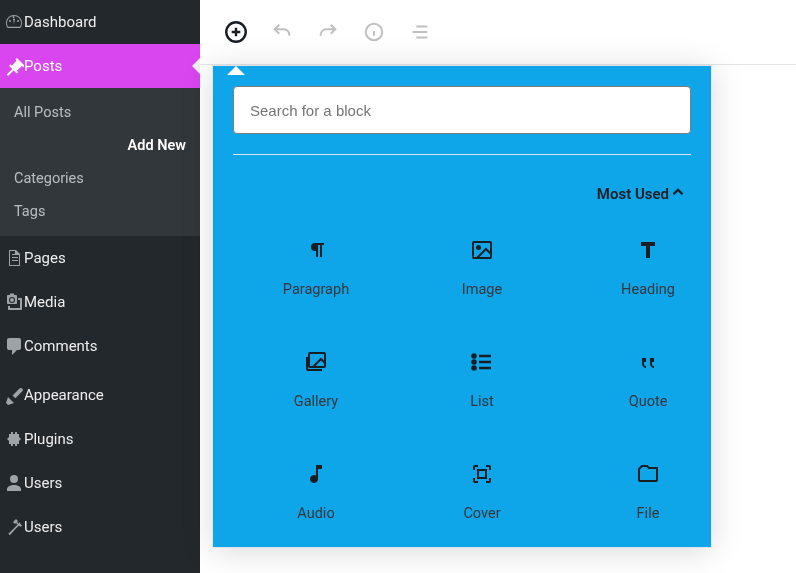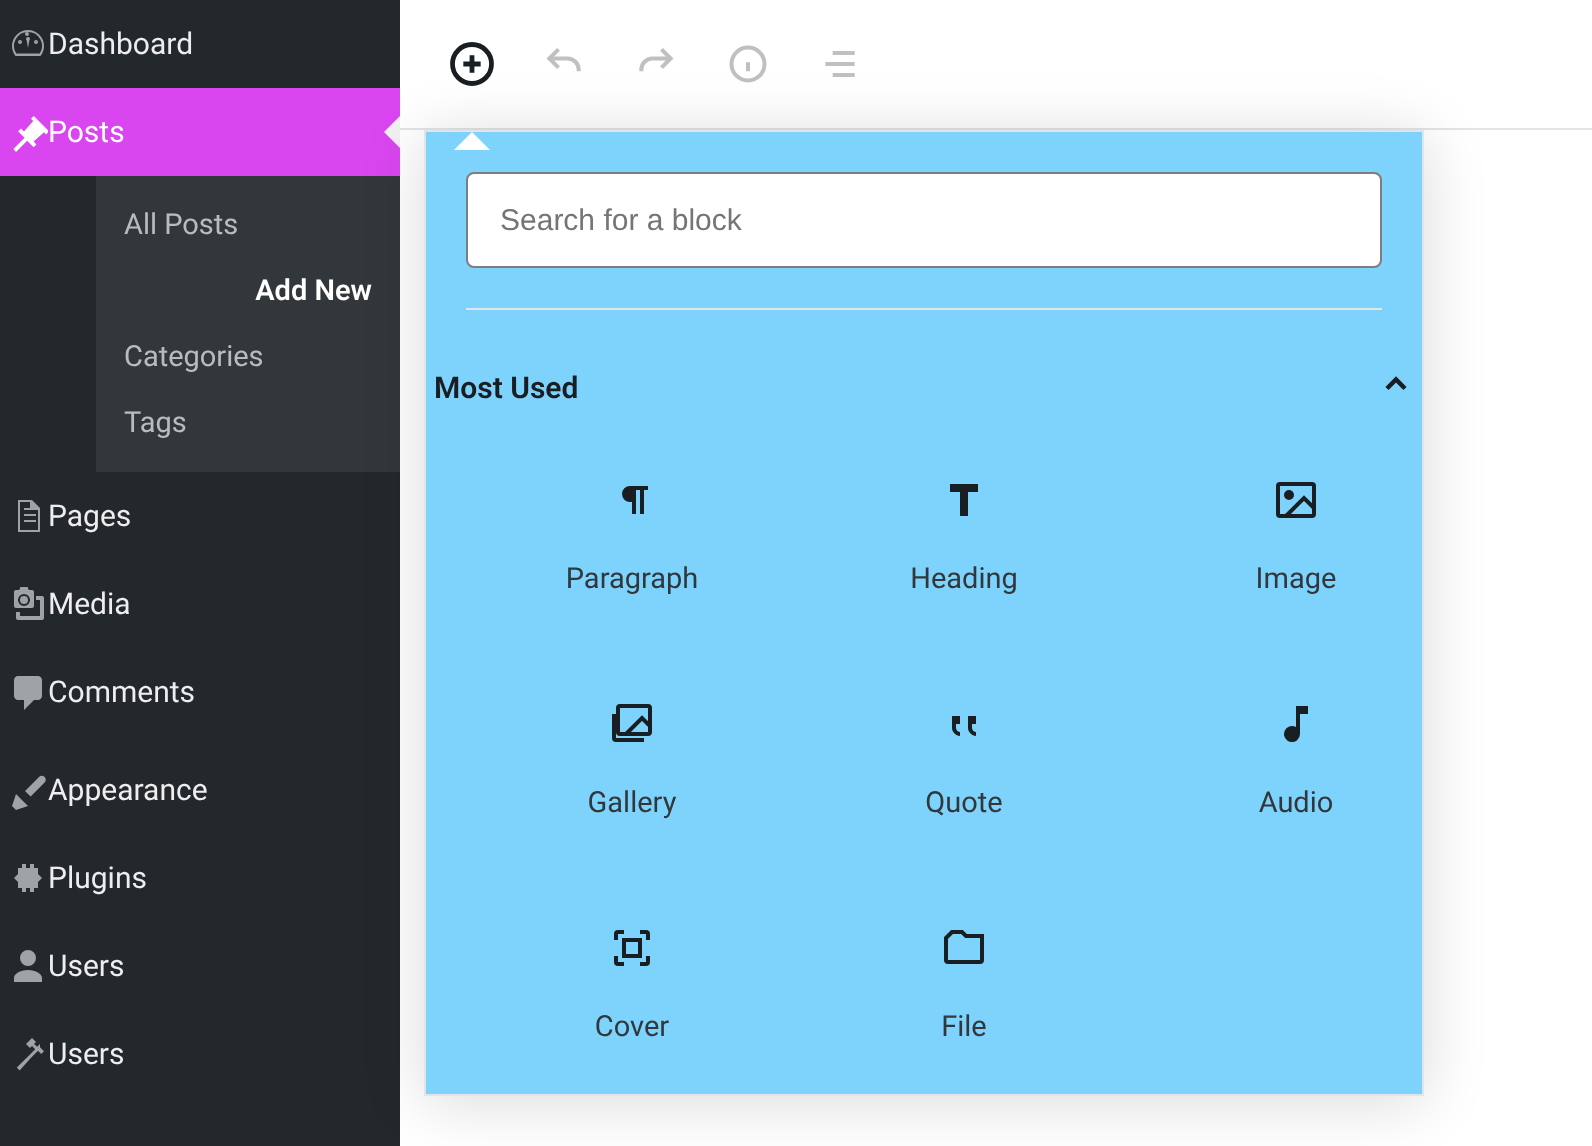--- a/index.html
+++ b/index.html
@@ -5,38 +5,38 @@
   * { box-sizing: border-box; margin: 0; padding: 0; }
   body { font-family: -apple-system, BlinkMacSystemFont, "Segoe UI", Roboto, sans-serif; background: #fff; width: 796px; height: 573px; overflow: hidden; position: relative; }
   
   .sidebar { position: absolute; left: 0; top: 0; bottom: 0; width: 200px; background: #23282d; color: #eee; }
   .sb-item { display: flex; align-items: center; padding: 8px 4px; font-size: 15px; color: #eee; cursor: pointer; }
   .sb-item .icon { width: 20px; height: 20px; color: rgba(240,245,250,.6); display: flex; align-items: center; justify-content: center; }
   .sb-item.top { padding-top: 12px; padding-bottom: 12px; }
   .sb-item.active { background: #d946ef; color: #fff; position: relative; }
   .sb-item.active .icon { color: #fff; }
   .sb-item.active::after { content: ""; position: absolute; right: 0; top: 50%; transform: translateY(-50%); border: 8px solid transparent; border-right-color: #f1f1f1; }
-  .sb-sub { background: #32373c; padding: 8px 0; margin-left: 48px; }
+  .sb-sub { background: #32373c; padding: 8px 0; }
   .sb-sub .sub-item { padding: 8px 14px; font-size: 14.5px; color: rgba(240,245,250,.7); cursor: pointer; }
   .sb-sub .sub-item.current { color: #fff; font-weight: 600; text-align: right; }
   .sb-gap { height: 5px; }
   
   .editor { position: absolute; left: 200px; right: 0; top: 0; bottom: 0; background: #fff; }
   .toolbar { height: 65px; display: flex; align-items: center; gap: 18px; padding: 0 22px; border-bottom: 1px solid #e2e4e7; }
   .tb-btn { width: 28px; height: 28px; display: flex; align-items: center; justify-content: center; color: #c0c0c0; cursor: pointer; }
   .tb-btn.active { color: #191e23; }
   .tb-btn svg { width: 22px; height: 22px; }
   .tb-btn.first svg { width: 26px; height: 26px; }
   
-  .popover { position: absolute; left: 12px; top: 65px; width: 500px; background: #7dd3fc; box-shadow: 0 3px 30px rgba(0,0,0,.15); border: 1px solid #e2e4e7; }
+  .popover { position: absolute; left: 12px; top: 65px; width: 500px; background: #0ea5e9; box-shadow: 0 3px 30px rgba(0,0,0,.15); border: 1px solid #e2e4e7; }
   .popover::before { content: ""; position: absolute; left: 14px; top: -9px; border: 9px solid transparent; border-bottom-color: #fff; }
   .popover .pad { padding: 20px 20px 10px; }
   .search { width: 100%; height: 48px; border: 1px solid #7d7d7d; border-radius: 4px; padding: 0 16px; font-size: 15px; color: #555; }
   .hr { border: 0; border-bottom: 1px solid #e2e4e7; margin: 20px 0 0; }
-  .sect-head { display: flex; align-items: center; justify-content: space-between; padding: 18px 4px 6px; font-weight: 600; color: #191e23; font-size: 15px; cursor: pointer; }
+  .sect-head { display: flex; align-items: center; justify-content: flex-end; padding: 18px 24px 6px; font-weight: 600; color: #191e23; font-size: 15px; cursor: pointer; }
   .blocks { display: grid; grid-template-columns: repeat(3, 1fr); }
   .block { display: flex; flex-direction: column; align-items: center; justify-content: center; gap: 18px; height: 112px; cursor: pointer; margin-left: 40px; }
   .block .bicon { width: 26px; height: 26px; color: #191e23; display: flex; align-items: center; justify-content: center; }
   .block .bicon svg { width: 24px; height: 24px; }
   .block .blabel { font-size: 14.5px; color: #32373c; }
   
   .bg-text { position: absolute; left: 510px; top: 154px; font-family: Georgia, serif; font-size: 21px; color: #595959; white-space: nowrap; z-index: -1; text-decoration: underline; }
 </style>
 </head>
 <body>
@@ -171,48 +171,59 @@
       <div class="block">
         <span class="bicon">
             <svg viewBox="0 0 24 24" fill="currentColor">
               <path d="M11 5a4 4 0 0 0 0 8h1v6h2V7h2v12h2V7h2V5h-9z"></path>
             </svg>
           </span>
         <span class="blabel">Paragraph</span>
       </div>
       <div class="block">
         <span class="bicon">
-            <svg viewBox="0 0 24 24" fill="currentColor">
-              <path d="M5 4h14v4h-5v12h-4V8H5V4z"></path>
-            </svg>
-          </span>
-        <span class="blabel">Heading</span>
-      </div>
-      <div class="block">
-        <span class="bicon">
             <svg viewBox="0 0 24 24" fill="none" stroke="currentColor" stroke-width="2">
               <rect x="3" y="4" width="18" height="16" rx="1"></rect>
               <circle cx="8.5" cy="9.5" r="1.5" fill="currentColor"></circle>
               <path d="M21 16l-5-5-9 9"></path>
             </svg>
           </span>
         <span class="blabel">Image</span>
       </div>
       <div class="block">
         <span class="bicon">
+            <svg viewBox="0 0 24 24" fill="currentColor">
+              <path d="M5 4h14v4h-5v12h-4V8H5V4z"></path>
+            </svg>
+          </span>
+        <span class="blabel">Heading</span>
+      </div>
+      <div class="block">
+        <span class="bicon">
             <svg viewBox="0 0 24 24" fill="none" stroke="currentColor" stroke-width="2">
               <rect x="5" y="3" width="16" height="14" rx="1"></rect>
               <path d="M3 7v12a1 1 0 0 0 1 1h14"></path>
               <path d="M21 13l-4-4-8 8"></path>
             </svg>
           </span>
         <span class="blabel">Gallery</span>
       </div>
       <div class="block">
         <span class="bicon">
+            <svg viewBox="0 0 24 24" fill="none" stroke="currentColor" stroke-width="2.5">
+              <path d="M9 6h12M9 12h12M9 18h12"></path>
+              <circle cx="4" cy="6" r="1.5" fill="currentColor"></circle>
+              <circle cx="4" cy="12" r="1.5" fill="currentColor"></circle>
+              <circle cx="4" cy="18" r="1.5" fill="currentColor"></circle>
+            </svg>
+          </span>
+        <span class="blabel">List</span>
+      </div>
+      <div class="block">
+        <span class="bicon">
             <svg viewBox="0 0 24 24" fill="currentColor">
               <path d="M6 8h4v4H8v2c0 1 1 2 2 2v2c-2 0-4-2-4-4V8zm8 0h4v4h-2v2c0 1 1 2 2 2v2c-2 0-4-2-4-4V8z"></path>
             </svg>
           </span>
         <span class="blabel">Quote</span>
       </div>
       <div class="block">
         <span class="bicon">
             <svg viewBox="0 0 24 24" fill="currentColor">
               <path d="M12 3v10.55A4 4 0 1 0 14 17V7h4V3h-6z"></path>

